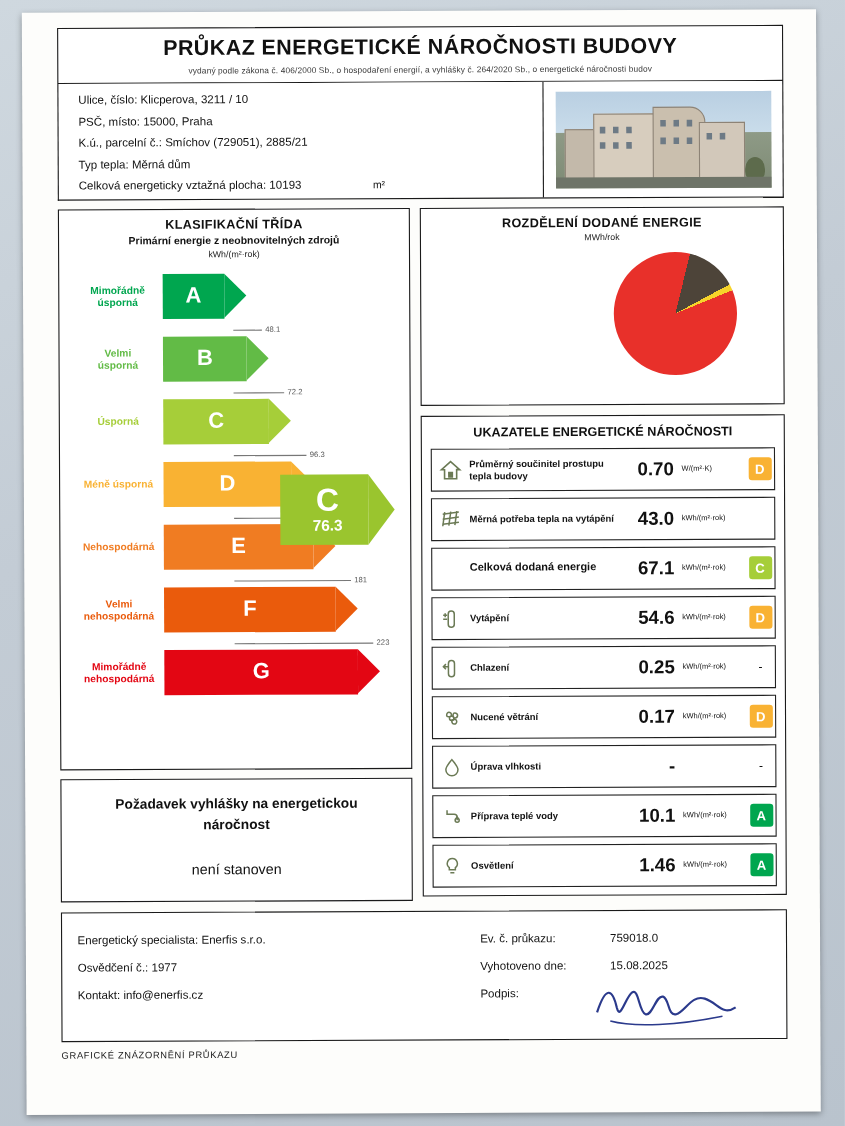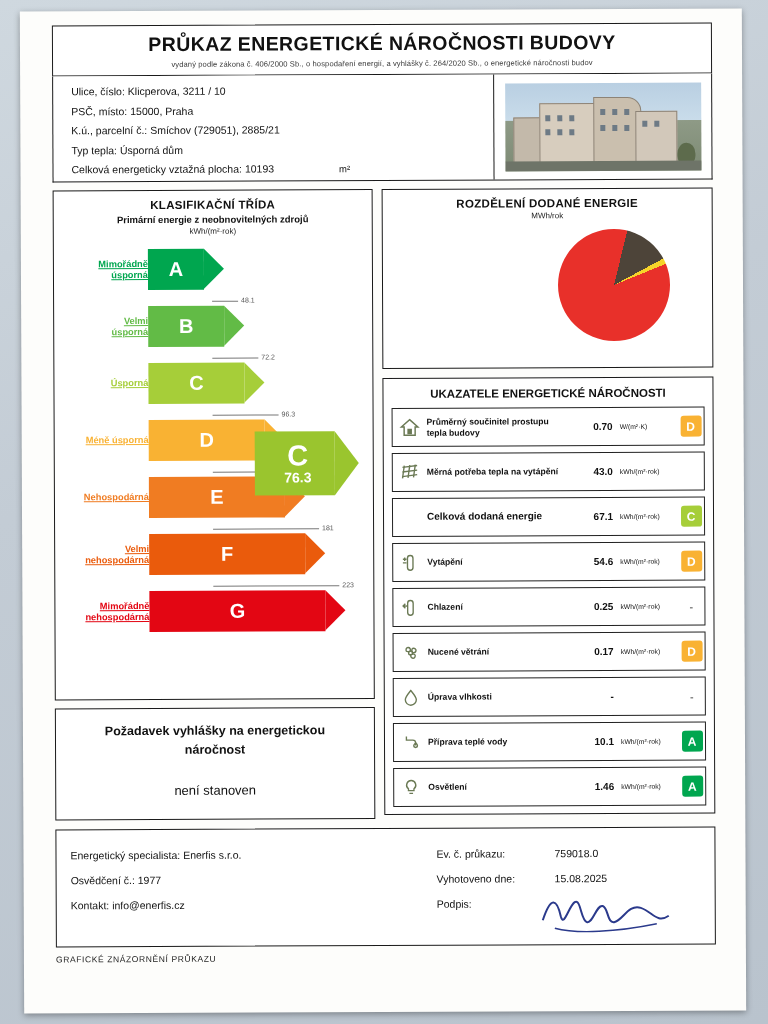--- a/index.html
+++ b/index.html
@@ -166,24 +166,23 @@
     height: 47px;
     margin-bottom: 10px;
     display: flex;
     align-items: center;
   }
   .band .blabel {
     width: 86px;
     font-size: 9.3px;
     font-weight: bold;
     line-height: 11px;
-    text-align: right;
+    text-align: center;
     padding-left: 4px;
     box-sizing: border-box;
-    text-decoration: underline;
   }
   .arrow {
     position: relative;
     height: 41px;
     display: flex;
     align-items: center;
     justify-content: center;
     color: #fff;
     font-weight: bold;
     font-size: 20px;
@@ -331,21 +330,21 @@
     font-size: 8.6px;
     font-weight: bold;
     line-height: 10.5px;
     color: #111;
     padding-right: 2px;
   }
   .ind-row.total .ind-name { font-size: 10px; }
   .ind-val {
     width: 48px;
     text-align: right;
-    font-size: 10px;
+    font-size: 17px;
     font-weight: bold;
     color: #111;
     padding-right: 4px;
   }
   .ind-unit {
     width: 58px;
     font-size: 6.8px;
     color: #111;
     padding-left: 3px;
   }
@@ -427,21 +426,21 @@
           <div class="row">
             <span class="lbl">PSČ, místo:</span>
             <span class="val">15000, Praha</span>
           </div>
           <div class="row">
             <span class="lbl">K.ú., parcelní č.:</span>
             <span class="val">Smíchov (729051), 2885/21</span>
           </div>
           <div class="row">
             <span class="lbl">Typ tepla:</span>
-            <span class="val">Úsporná dům</span>
+            <span class="val">Měrná dům</span>
           </div>
           <div class="row">
             <span class="lbl">Celková energeticky vztažná plocha:</span>
             <span class="val">10193</span>
             <span class="unit-m2">m²</span>
           </div>
         </div>
         <div class="ident-right">
           <div class="photo">
             <div class="bldg b0"></div>

